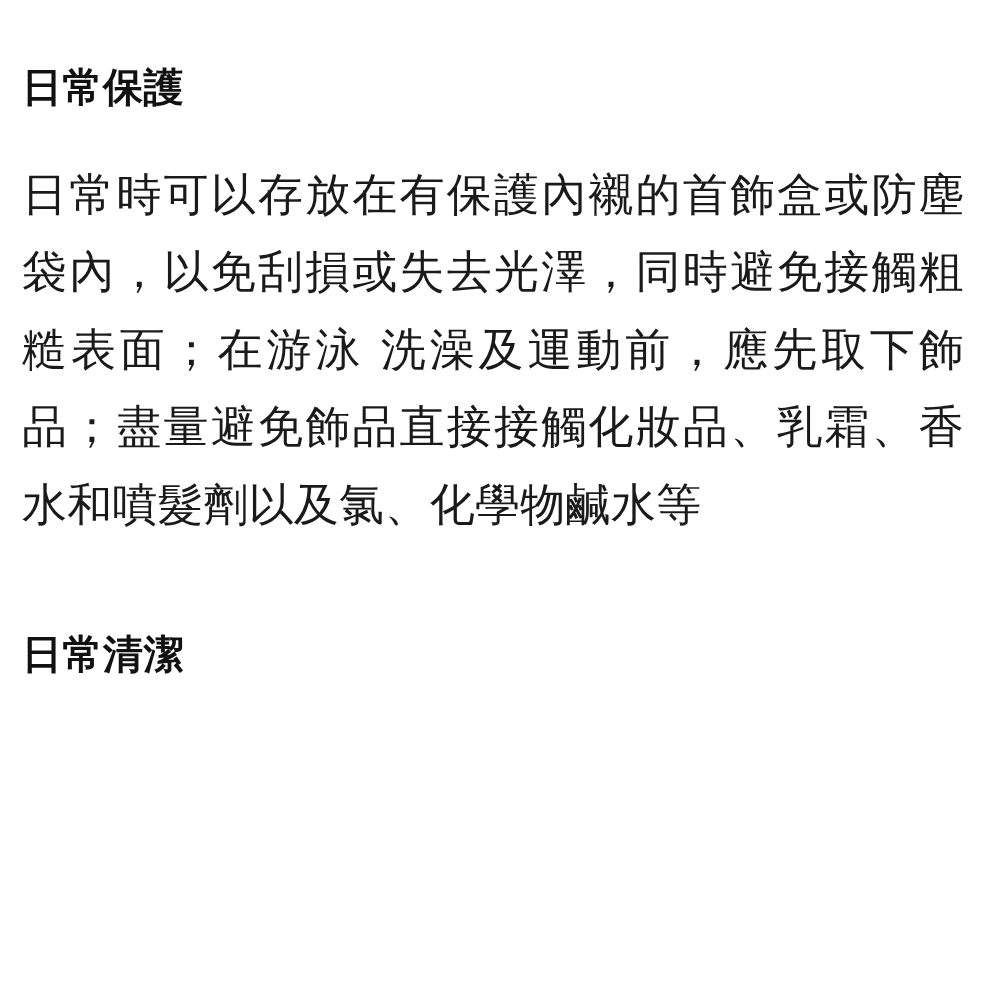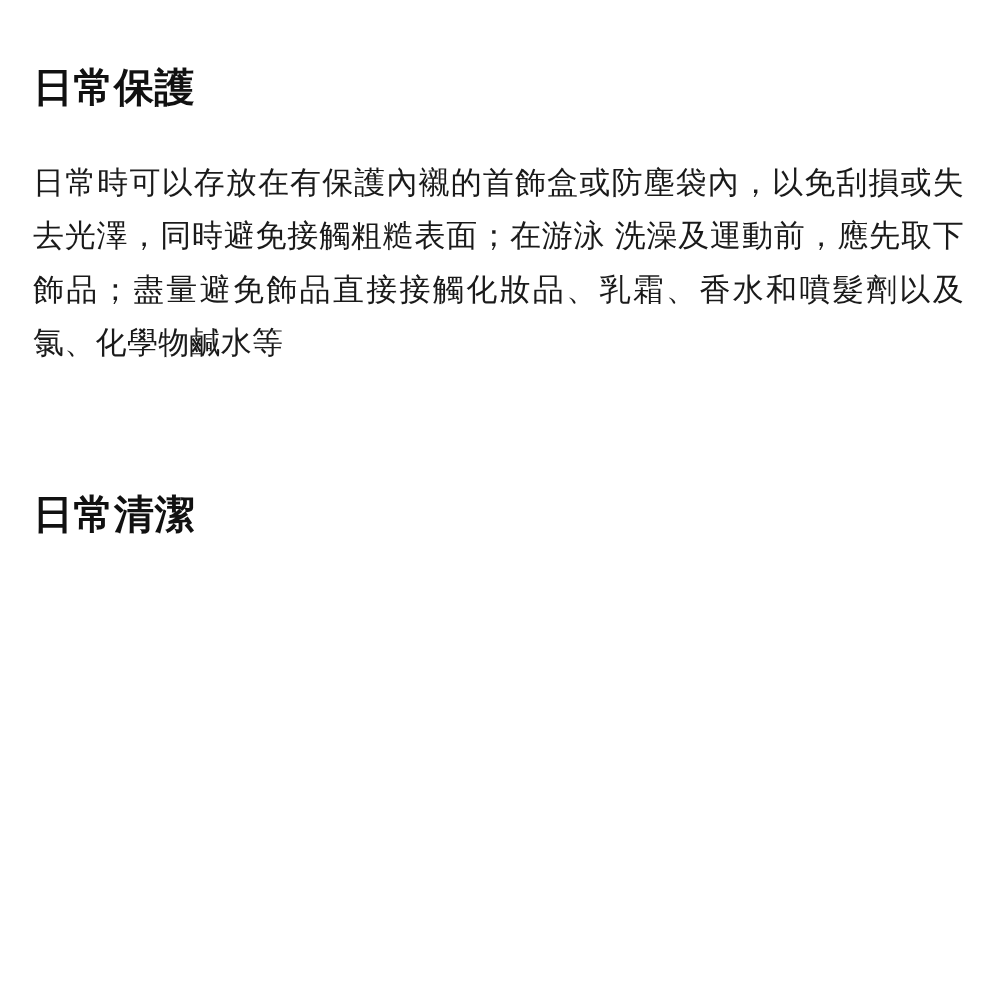--- a/index.html
+++ b/index.html
@@ -11,39 +11,39 @@
     width: 1000px;
     height: 1000px;
     font-family: "Liberation Sans", "DejaVu Sans", sans-serif;
     color: #1a1a1a;
     overflow: hidden;
   }
   .page {
     width: 1000px;
     height: 1000px;
     box-sizing: border-box;
-    padding: 62px 36px 0 33px;
+    padding: 62px 36px 0 22px;
     background: #ffffff;
   }
   .section {
     margin: 0;
   }
   .section + .section {
-    margin-top: 120px;
+    margin-top: 86px;
   }
   .section-heading {
     font-size: 40px;
     line-height: 1.25;
     font-weight: 700;
     letter-spacing: 0.5px;
     color: #111111;
     margin: 0 0 44px 0;
   }
   .section-body {
-    font-size: 31px;
+    font-size: 45px;
     line-height: 1.72;
     font-weight: 400;
     letter-spacing: 0.3px;
     color: #1a1a1a;
     margin: 0;
     text-align: justify;
     text-justify: inter-character;
   }
   .section-body.tight {
     line-height: 1.70;

